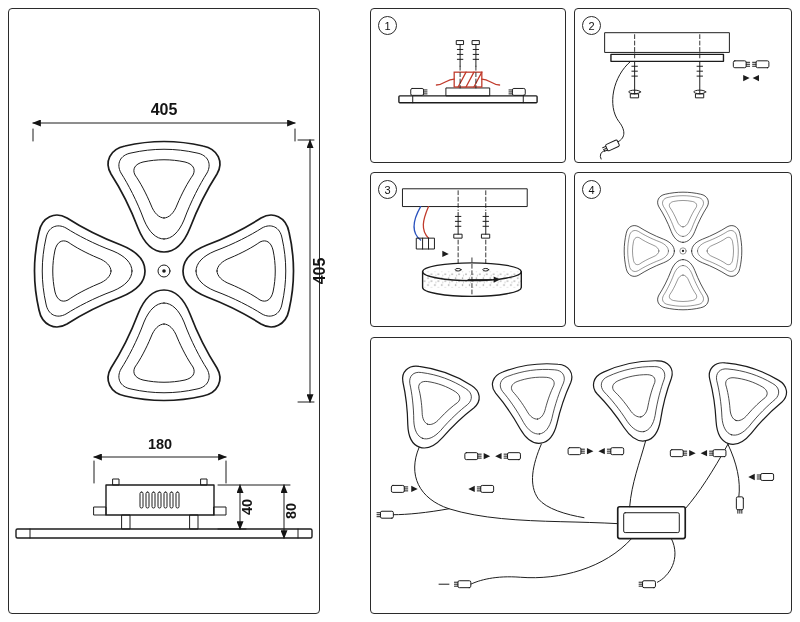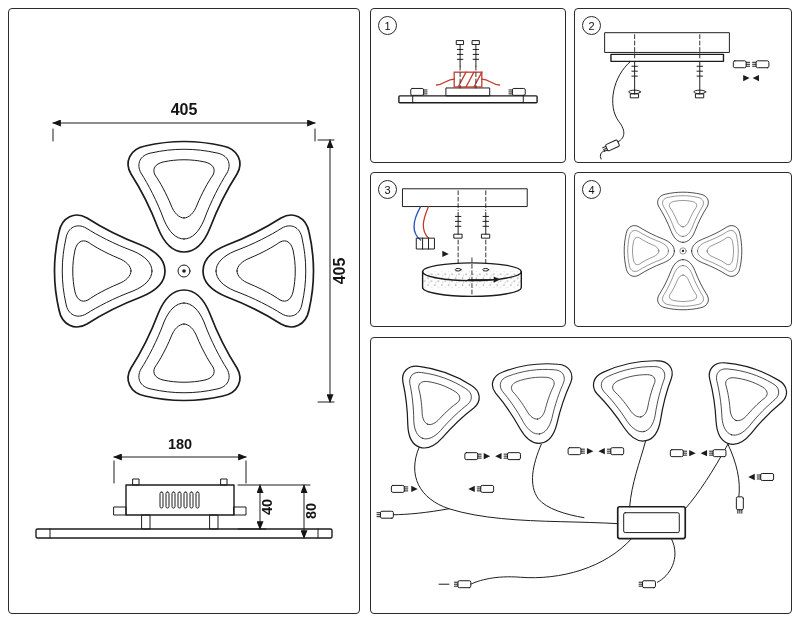--- a/index.html
+++ b/index.html
@@ -1,19 +1,19 @@
 <!DOCTYPE html>
 <html><head>
 <meta charset="utf-8">
 <style>
   html,body{margin:0;padding:0;background:#fff;}
   body{width:800px;height:622px;position:relative;font-family:"Liberation Sans",sans-serif;}
   .page{position:absolute;inset:0;background:#fff;}
   .panel{position:absolute;background:#fff;border:1.6px solid #2b2b2b;border-radius:4px;box-sizing:border-box;}
-  #panel-main{left:8px;top:8px;width:352px;height:606px;display:flex;flex-direction:column;align-items:center;padding-top:40px;}
+  #panel-main{left:8px;top:8px;width:312px;height:606px;display:flex;flex-direction:column;align-items:center;padding-top:40px;}
   #panel-step1{left:370px;top:8px;width:196px;height:155px;}
   #panel-step2{left:574px;top:8px;width:218px;height:155px;}
   #panel-step3{left:370px;top:172px;width:196px;height:155px;}
   #panel-step4{left:574px;top:172px;width:218px;height:155px;}
   #panel-wiring{left:370px;top:337px;width:422px;height:277px;}
   .badge{position:absolute;left:7px;top:7px;width:17px;height:17px;border:1.2px solid #2b2b2b;border-radius:50%;
          font-size:11px;font-weight:500;color:#111;display:flex;align-items:center;justify-content:center;z-index:2;}
   svg.content{position:absolute;left:0;top:0;width:100%;height:100%;}
   .ln{fill:none;stroke:#1c1c1c;stroke-width:1.4;stroke-linecap:round;stroke-linejoin:round;}
   .lt{stroke-width:1;}

